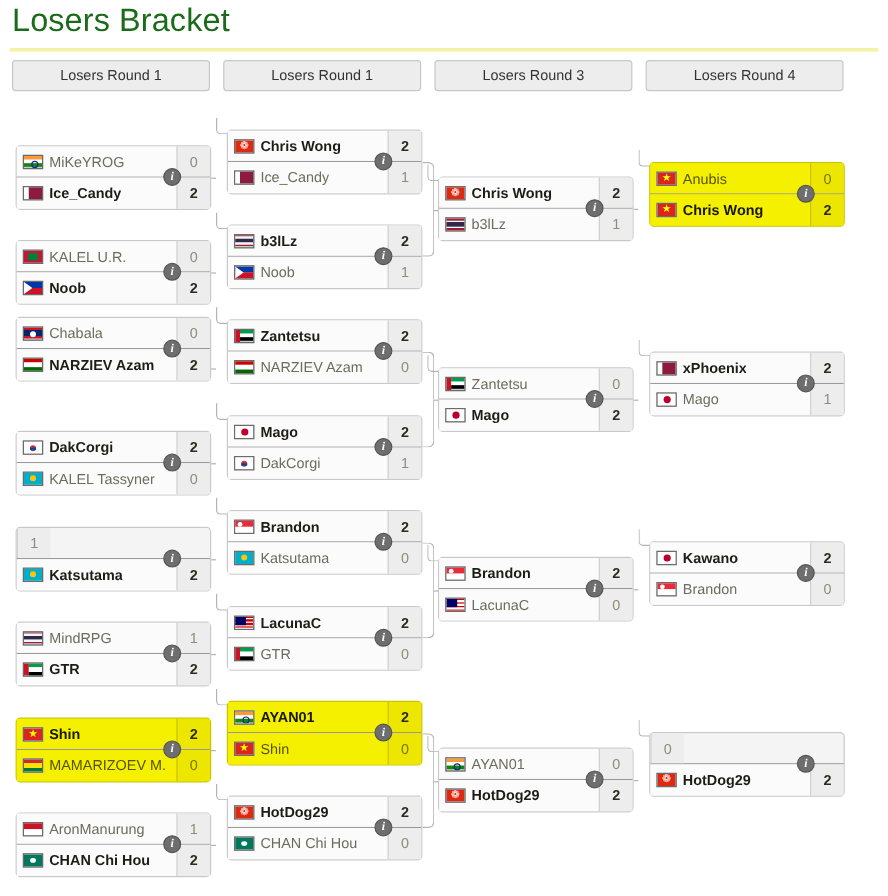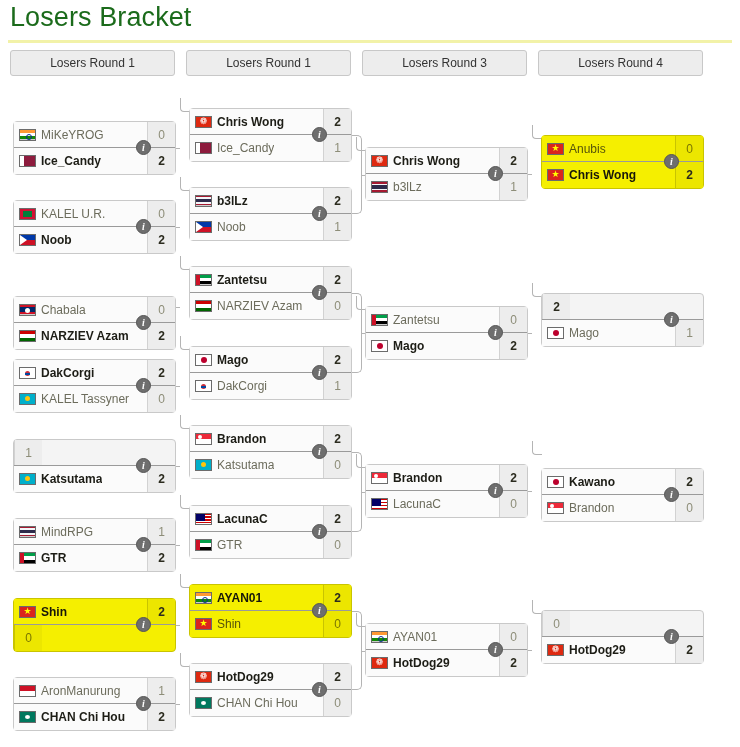--- a/index.html
+++ b/index.html
@@ -295,21 +295,21 @@
             <i style="left:0;top:0;width:100%;height:50%;background:#0038a8"></i>
             <i style="left:0;top:50%;width:100%;height:50%;background:#ce1126"></i>
             <i style="left:0;top:0;width:0;height:0;border-top:5px solid transparent;border-bottom:5px solid transparent;border-left:7px solid #ffffff"></i>
           </span>
           <span class="player-name">Noob</span>
         </div>
         <div class="slot-score">2</div>
       </div>
       <div class="info-badge">i</div>
     </div>
-    <div class="match" style="left: 13px; top: 296px;">
+    <div class="match" style="left: 13px; top: 264px;">
       <div class="slot top">
         <div class="slot-main">
           <span class="flag">
             <i style="left:0;top:0;width:100%;height:27%;background:#ce1126"></i>
             <i style="left:0;top:27%;width:100%;height:46%;background:#002868"></i>
             <i style="left:0;top:73%;width:100%;height:27%;background:#ce1126"></i>
             <i style="left:5px;top:3px;width:5px;height:5px;border-radius:50%;background:#ffffff"></i>
           </span>
           <span class="player-name">Chabala</span>
         </div>
@@ -401,20 +401,28 @@
         <div class="slot-main">
           <span class="flag">
             <i style="left:0;top:0;width:100%;height:100%;background:#da251d"></i>
             <i style="left:0;top:-1px;width:100%;text-align:center;color:#ffff00;font-size:9px;line-height:11px;font-style:normal">★</i>
           </span>
           <span class="player-name">Shin</span>
         </div>
         <div class="slot-score">2</div>
       </div>
       <div class="slot bottom">
+        <div class="slot-main">
+          <span class="flag">
+            <i style="left:0;top:0;width:100%;height:33.34%;background:#d52b1e"></i>
+            <i style="left:0;top:33.34%;width:100%;height:33.34%;background:#f9e300"></i>
+            <i style="left:0;top:66.68%;width:100%;height:33.34%;background:#007934"></i>
+          </span>
+          <span class="player-name">MAMARIZOEV M.</span>
+        </div>
         <div class="slot-score">0</div>
       </div>
       <div class="info-badge">i</div>
     </div>
     <div class="match" style="left: 13px; top: 677px;">
       <div class="slot top">
         <div class="slot-main">
           <span class="flag">
             <i style="left:0;top:0;width:100%;height:50%;background:#ce1126"></i>
             <i style="left:0;top:50%;width:100%;height:50%;background:#ffffff"></i>
@@ -758,35 +766,42 @@
             <i style="left:0;top:-1px;width:100%;text-align:center;color:#ffff00;font-size:9px;line-height:11px;font-style:normal">★</i>
           </span>
           <span class="player-name">Chris Wong</span>
         </div>
         <div class="slot-score">2</div>
       </div>
       <div class="info-badge">i</div>
     </div>
     <div class="match" style="left: 541px; top: 293px;">
       <div class="slot top winner">
+        <div class="slot-main">
+          <span class="flag">
+            <i style="left:0;top:0;width:28%;height:100%;background:#ffffff"></i>
+            <i style="left:28%;top:0;width:72%;height:100%;background:#8d1b3d"></i>
+          </span>
+          <span class="player-name">xPhoenix</span>
+        </div>
         <div class="slot-score">2</div>
       </div>
       <div class="slot bottom">
         <div class="slot-main">
           <span class="flag">
             <i style="left:0;top:0;width:100%;height:100%;background:#ffffff"></i>
             <i style="left:5px;top:2px;width:6px;height:6px;border-radius:50%;background:#bc002d"></i>
           </span>
           <span class="player-name">Mago</span>
         </div>
         <div class="slot-score">1</div>
       </div>
       <div class="info-badge">i</div>
     </div>
-    <div class="match" style="left: 541px; top: 468px;">
+    <div class="match" style="left: 541px; top: 451px;">
       <div class="slot top winner">
         <div class="slot-main">
           <span class="flag">
             <i style="left:0;top:0;width:100%;height:100%;background:#ffffff"></i>
             <i style="left:5px;top:2px;width:6px;height:6px;border-radius:50%;background:#bc002d"></i>
           </span>
           <span class="player-name">Kawano</span>
         </div>
         <div class="slot-score">2</div>
       </div>

